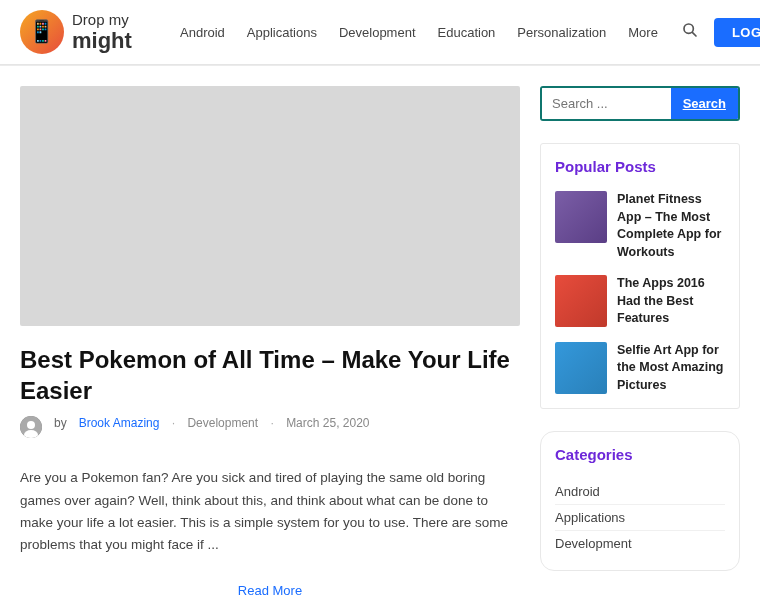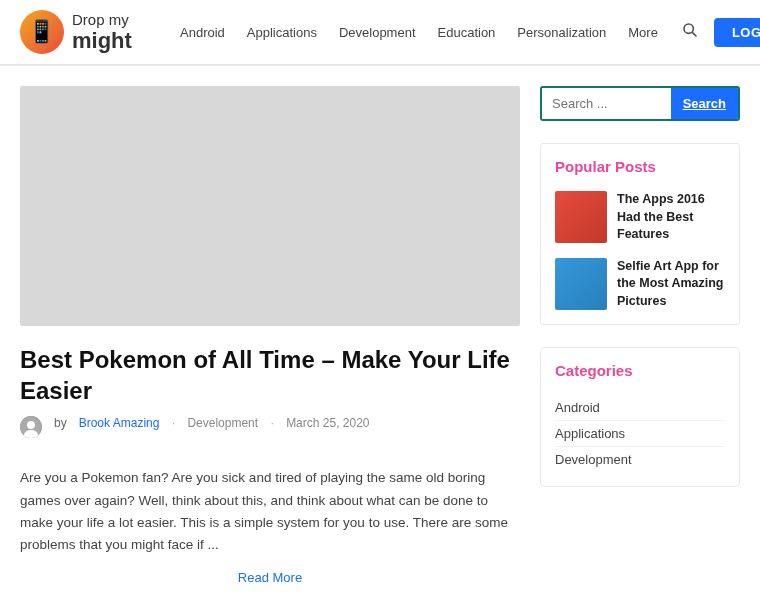--- a/index.html
+++ b/index.html
@@ -119,21 +119,21 @@
       overflow: hidden;
     }
     .author-name { color: #1a6dff; font-size: 12px; }
     .meta-dot { color: #aaa; }
     .meta-cat { color: #888; }
     .meta-date { color: #888; }
     .article-excerpt {
       font-size: 13.5px;
       line-height: 1.65;
       color: #444;
-      margin-bottom: 14px;
+      margin-bottom: 27px;
     }
     .read-more {
       display: flex;
       align-items: center;
       gap: 10px;
       color: #1a6dff;
       font-size: 13px;
       text-decoration: none;
       font-weight: 500;
       flex-direction: column;
@@ -175,21 +175,21 @@
       font-size: 13px;
       font-weight: 600;
       cursor: pointer;
       text-decoration: underline;
     }
 
     
     .sidebar-section-title {
       font-size: 15px;
       font-weight: 700;
-      color: #ec4899;
+      color: #6d28d9;
       margin-bottom: 14px;
       padding-bottom: 2px;
     }
     .popular-posts-box {
       border: 1px solid #e8e8e8;
       border-radius: 3px;
       padding: 14px;
       margin-bottom: 22px;
     }
     .popular-post-item {
@@ -213,21 +213,21 @@
       font-size: 12.5px;
       font-weight: 600;
       color: #222;
       line-height: 1.4;
     }
     .post-thumb-text a { text-decoration: none; color: #222; }
 
     
     .categories-box {
       border: 1px solid #e8e8e8;
-      border-radius: 5px;
+      border-radius: 14px;
       padding: 14px;
     }
     .category-item {
       font-size: 13px;
       color: #444;
       padding: 5px 0;
       border-bottom: 1px solid #f0f0f0;
       cursor: pointer;
     }
     .category-item:last-child { border-bottom: none; }
@@ -299,20 +299,26 @@
   <div class="sidebar">
 
     <div class="sidebar-search">
       <input type="text" placeholder="Search ..." style="">
       <button>Search</button>
     </div>
 
     <div class="popular-posts-box">
       <div class="sidebar-section-title">Popular Posts</div>
 
+      <div class="popular-post-item">
+        <div class="post-thumb post-thumb-1"></div>
+        <div class="post-thumb-text">
+          <a href="#">Planet Fitness App – The Most Complete App for Workouts</a>
+        </div>
+      </div>
 
       <div class="popular-post-item">
         <div class="post-thumb post-thumb-2"></div>
         <div class="post-thumb-text">
           <a href="#">The Apps 2016 Had the Best Features</a>
         </div>
       </div>
 
       <div class="popular-post-item">
         <div class="post-thumb post-thumb-3"></div>

